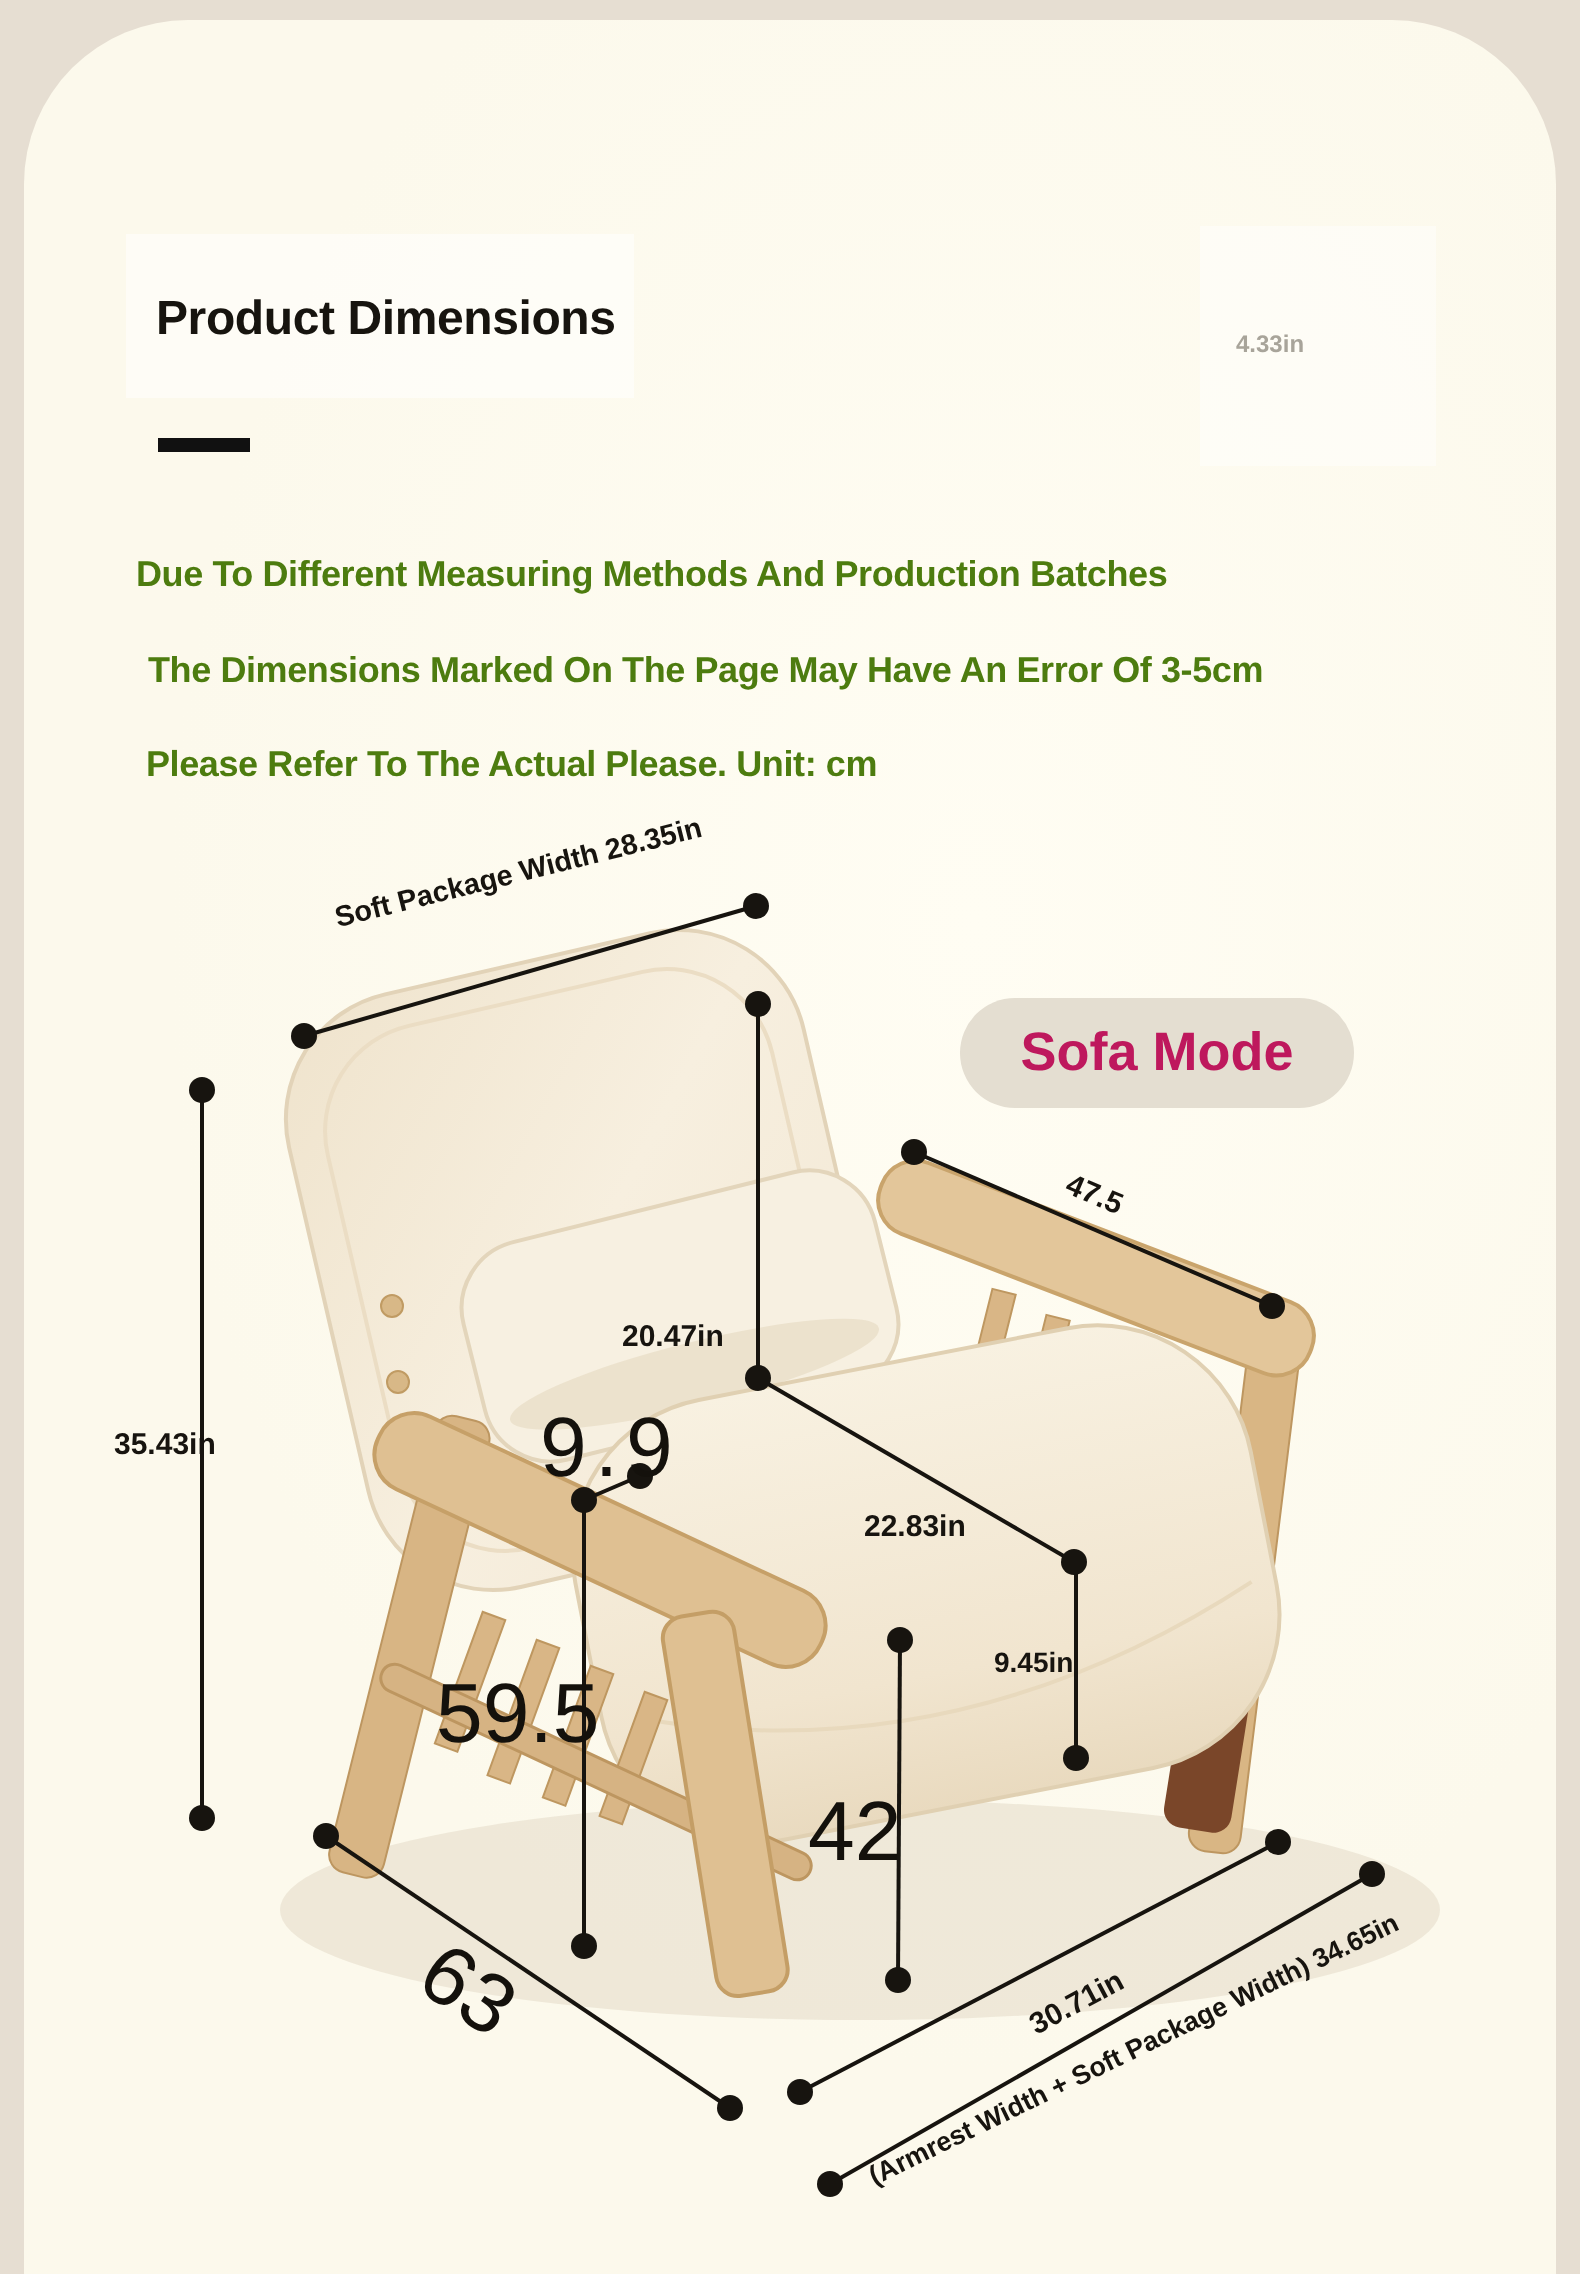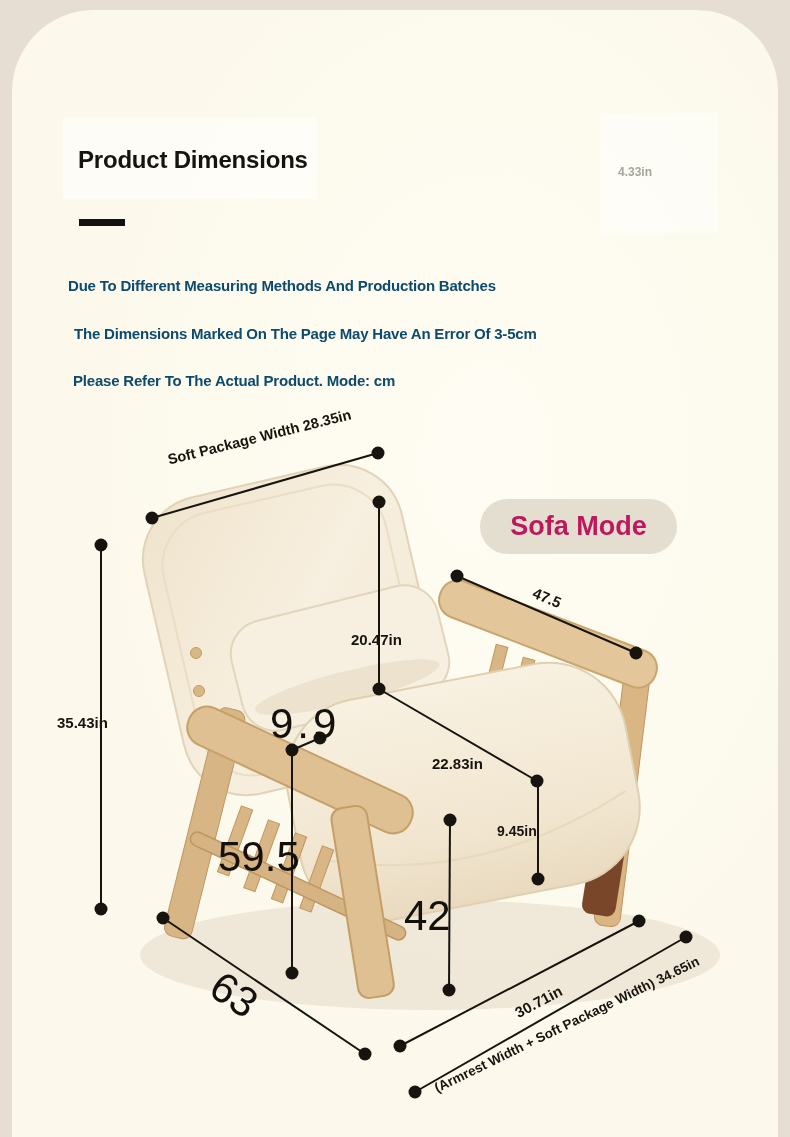--- a/index.html
+++ b/index.html
@@ -14,32 +14,32 @@
   .card{position:absolute;left:12px;top:10px;width:766px;height:1127px;
         background:radial-gradient(ellipse at 62% 40%, #FFFDF3 0%, var(--card-bg) 60%);
         border-radius:82px 82px 0 0;}
   .wm{position:absolute;background:rgba(255,255,255,0.55);}
   .wm1{left:63px;top:117px;width:254px;height:82px;}
   .wm2{left:600px;top:113px;width:118px;height:120px;background:rgba(255,255,255,0.45);}
   .title{position:absolute;left:78px;top:146px;font-size:24px;font-weight:700;
          color:var(--ink);letter-spacing:-0.2px;}
   .title-dash{position:absolute;left:79px;top:219px;width:46px;height:7px;background:#111;}
   .wm-value{position:absolute;left:618px;top:165px;font-size:12px;font-weight:700;color:var(--muted);}
-  .disclaimer{position:absolute;font-size:15px;font-weight:600;color:#0c4a6e;letter-spacing:-0.2px;}
+  .disclaimer{position:absolute;font-size:18px;font-weight:600;color:#4d7c0f;letter-spacing:-0.2px;}
   .d1{left:68px;top:277px;} .d2{left:74px;top:325px;} .d3{left:73px;top:372px;}
   .badge{position:absolute;left:480px;top:499px;width:197px;height:55px;border-radius:28px;
          background:var(--badge-bg);display:flex;align-items:center;justify-content:center;
          font-size:27px;font-weight:700;color:#be185d;}
   .scene{position:absolute;left:0;top:0;}
   .dim-label{position:absolute;font-size:15px;font-weight:600;color:var(--ink);
              white-space:nowrap;transform-origin:left top;}
   .dim-label-lg{position:absolute;font-size:42px;font-weight:500;color:#14110C;
                 white-space:nowrap;transform-origin:left top;}
   .l-softpkg{left:166px;top:452px;font-size:14.5px;transform:rotate(-14deg);}
-  .l-2047{left:311px;top:631px;margin-left:40px;}
+  .l-2047{left:311px;top:660px;}
   .l-475{left:537px;top:584px;transform:rotate(23deg);}
   .l-3543{left:57px;top:714px;}
   .l-78{left:270px;top:700px;letter-spacing:4px;}
   .l-2283{left:432px;top:755px;}
   .l-945{left:497px;top:823px;font-size:14px;}
   .l-595{left:218px;top:833px;}
   .l-42{left:404px;top:892px;}
   .l-63{left:228px;top:962px;transform:rotate(34deg);}
   .l-3071{left:512px;top:1006px;transform:rotate(-28deg);}
   .l-3465{left:432px;top:1082px;font-size:13.5px;transform:rotate(-26deg);}
@@ -52,21 +52,21 @@
 
   <div class="wm wm1"></div>
   <div class="wm wm2"></div>
 
   <div class="title">Product Dimensions</div>
   <div class="title-dash"></div>
   <div class="wm-value">4.33in</div>
 
   <div class="disclaimer d1">Due To Different Measuring Methods And Production Batches</div>
   <div class="disclaimer d2">The Dimensions Marked On The Page May Have An Error Of 3-5cm</div>
-  <div class="disclaimer d3">Please Refer To The Actual Product. Mode: cm</div>
+  <div class="disclaimer d3">Please Refer To The Actual Please. Unit: cm</div>
 
   <div class="badge">Sofa Mode</div>
 
   <svg class="scene" width="790" height="1137" viewBox="0 0 790 1137">
     <defs>
       <linearGradient id="gradBack" x1="0" y1="0" x2="1" y2="1">
         <stop offset="0" stop-color="#EFE3CC"></stop>
           <stop offset="0.5" stop-color="#F7EFDF"></stop>
           <stop offset="1" stop-color="#F2E7D3"></stop>
       </linearGradient>

